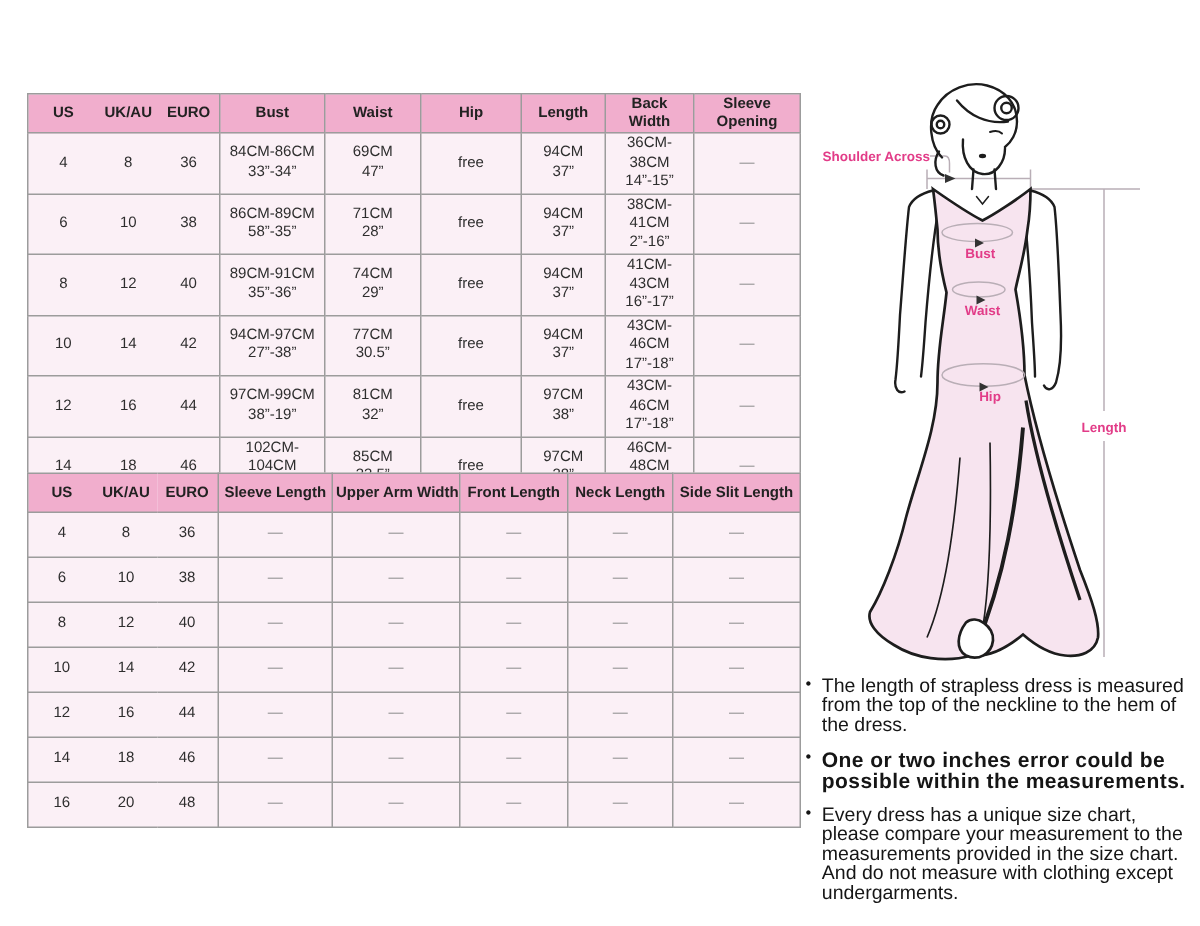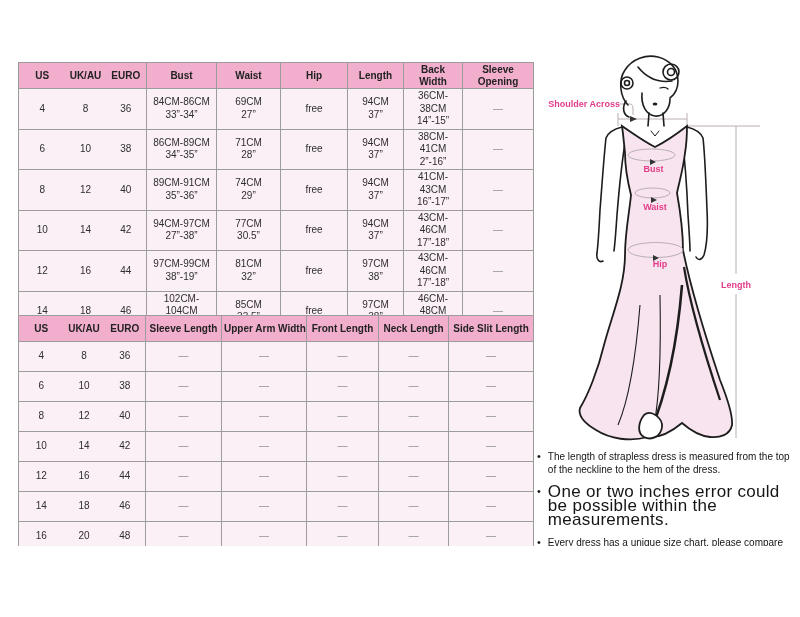--- a/index.html
+++ b/index.html
@@ -9,21 +9,21 @@
     --border:#9c9c9c;
     --ink:#2e2e2e;
     --dash:#8f8f8f;
     --gown:#f7e4ef;
     --figure:#1d1d1d;
     --measure:#b9aeb6;
   }
   *{box-sizing:border-box;margin:0;padding:0}
   html,body{background:#fff}
   body{font-family:"Liberation Sans",sans-serif;}
-  .canvas{position:relative;width:800px;height:546px;background:#fff;overflow:hidden}
+  .canvas{position:relative;width:800px;height:617px;background:#fff;overflow:hidden}
 
   table.size-chart{position:absolute;border-collapse:collapse;table-layout:fixed;
     background:var(--row-pink);border:1px solid #8b8b8b}
   table.size-chart th,table.size-chart td{
     border:1px solid var(--border);text-align:center;vertical-align:middle;
     font-size:10px;color:var(--ink);white-space:pre-line;line-height:12.5px;padding:1px 2px}
   table.size-chart th{background:var(--header-pink);font-weight:bold;color:#222;
     font-size:10px;line-height:11.5px}
   table.size-chart td{background:var(--row-pink)}
   table.size-chart .grp{border-right-style:hidden}
@@ -35,22 +35,22 @@
   #table2 thead tr{height:26px}
   #table2 tbody tr{height:30px}
   #table2 th{white-space:nowrap}
 
   #dress-svg{position:absolute;left:530px;top:5px}
   .svg-label{font-family:"Liberation Sans",sans-serif;font-size:9px;font-weight:bold;fill:var(--accent)}
 
   .notes{position:absolute;left:537px;top:450px;width:262px}
   .note{display:flex;gap:7px;margin-bottom:9px;color:#151515}
   .note .bullet{font-size:11px;line-height:13px;flex:0 0 auto}
-  .note .note-text{font-size:10px;line-height:13.2px}
-  .note.bold .note-text{font-weight:normal;font-size:17px;letter-spacing:.3px;line-height:14px}
+  .note .note-text{font-size:13px;line-height:13.2px}
+  .note.bold .note-text{font-weight:bold;font-size:14px;letter-spacing:.3px;line-height:14px}
 </style>
 </head>
 <body>
 
 <div class="canvas">
 
   <table class="size-chart" id="table1">
     <colgroup>
       <col style="width:47px">
         <col style="width:40px">
@@ -76,34 +76,34 @@
         </tr>
       </thead>
     <tbody>
         <tr>
           <td class="grp">4</td>
           <td class="grp">8</td>
           <td>36</td>
           <td>84CM-86CM
 33”-34”</td>
           <td>69CM
-27”</td>
+47”</td>
           <td>free</td>
           <td>94CM
 37”</td>
           <td>36CM-38CM
 14”-15”</td>
           <td class="dash">—</td>
         </tr>
         <tr>
           <td class="grp">6</td>
           <td class="grp">10</td>
           <td>38</td>
           <td>86CM-89CM
-34”-35”</td>
+58”-35”</td>
           <td>71CM
 28”</td>
           <td>free</td>
           <td>94CM
 37”</td>
           <td>38CM-41CM
 2”-16”</td>
           <td class="dash">—</td>
         </tr>
         <tr>

